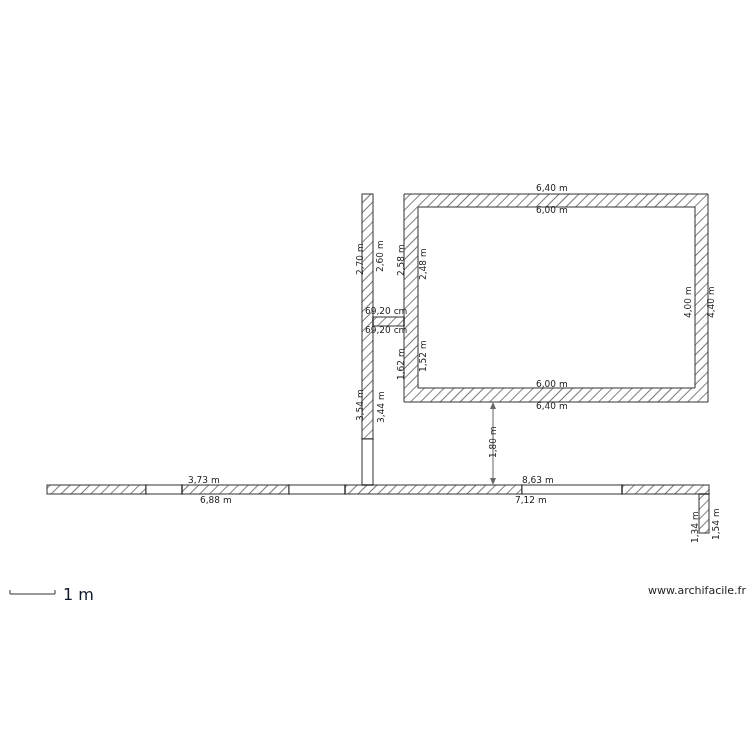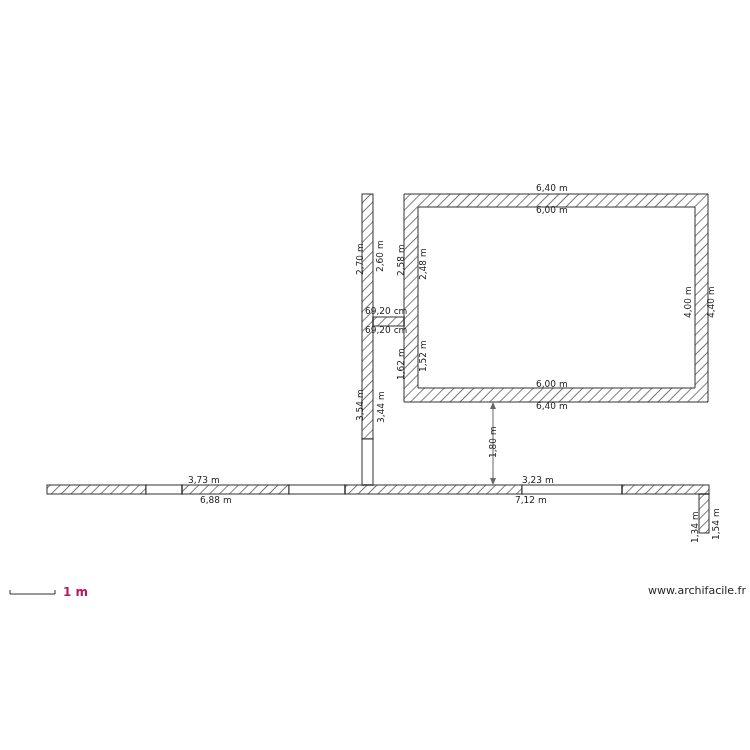--- a/index.html
+++ b/index.html
@@ -1,21 +1,21 @@
 <!DOCTYPE html>
 <html><head>
 <meta charset="utf-8">
 <style>
   html, body { margin: 0; padding: 0; background: #ffffff; }
   body { width: 750px; height: 750px; position: relative; overflow: hidden;
          font-family: "DejaVu Sans", sans-serif; }
   svg { position: absolute; left: 0; top: 0; }
   .lbl { position: absolute; font-size: 9px; color: #222; white-space: nowrap; line-height: 10px; }
   .v { transform-origin: 0 0; transform: rotate(-90deg); }
-  .scale-lbl { position: absolute; font-size: 12px; color: #be185d; font-weight: bold; }
+  .scale-lbl { position: absolute; font-size: 16px; color: #0f172a; }
   .credit { position: absolute; font-size: 11px; color: #222; }
 </style>
 </head>
 <body>
 
 <svg width="750" height="750">
   <defs>
     <pattern id="hatch" patternUnits="userSpaceOnUse" width="7" height="7" patternTransform="rotate(45)">
       <line x1="0" y1="0" x2="0" y2="7" stroke="#333" stroke-width="1.3"></line>
     </pattern>
@@ -77,21 +77,21 @@
 <div class="lbl v" style="left:355px;top:421px;">3,54 m</div>
 <div class="lbl v" style="left:376px;top:423px;">3,44 m</div>
 
 <div class="lbl" style="left:365px;top:306px;">69,20 cm</div>
 <div class="lbl" style="left:365px;top:325px;">69,20 cm</div>
 
 <div class="lbl v" style="left:488px;top:458px;">1,80 m</div>
 
 <div class="lbl" style="left:188px;top:475px;">3,73 m</div>
 <div class="lbl" style="left:200px;top:495px;">6,88 m</div>
-<div class="lbl" style="left:522px;top:475px;">3,23 m</div>
+<div class="lbl" style="left:522px;top:475px;">8,63 m</div>
 <div class="lbl" style="left:515px;top:495px;">7,12 m</div>
 
 <div class="lbl v" style="left:690px;top:543px;">1,34 m</div>
 <div class="lbl v" style="left:711px;top:540px;">1,54 m</div>
 
 <div class="scale-lbl" style="left:63px;top:585px;">1 m</div>
 
 <div class="credit" style="left:648px;top:584px;">www.archifacile.fr</div>
 
 </body></html>

